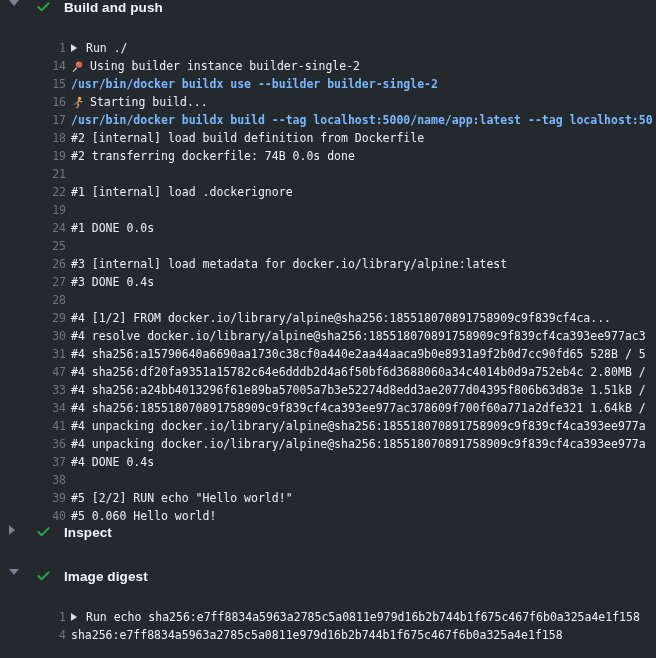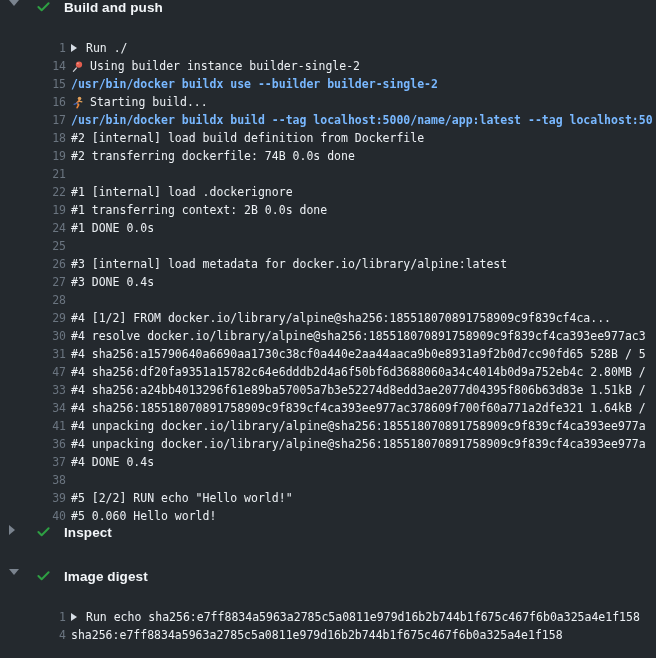--- a/index.html
+++ b/index.html
@@ -120,21 +120,20 @@
     <span class="content"><span></span></span>
   </div>
 
   <div class="log-line">
     <span class="num">22</span>
     <span class="content"><span>#1 [internal] load .dockerignore</span></span>
   </div>
 
   <div class="log-line">
     <span class="num">19</span>
-    <span class="content"><span>#1 transferring context: 2B 0.0s done</span></span>
   </div>
 
   <div class="log-line">
     <span class="num">24</span>
     <span class="content"><span>#1 DONE 0.0s</span></span>
   </div>
 
   <div class="log-line">
     <span class="num">25</span>
     <span class="content"><span></span></span>

